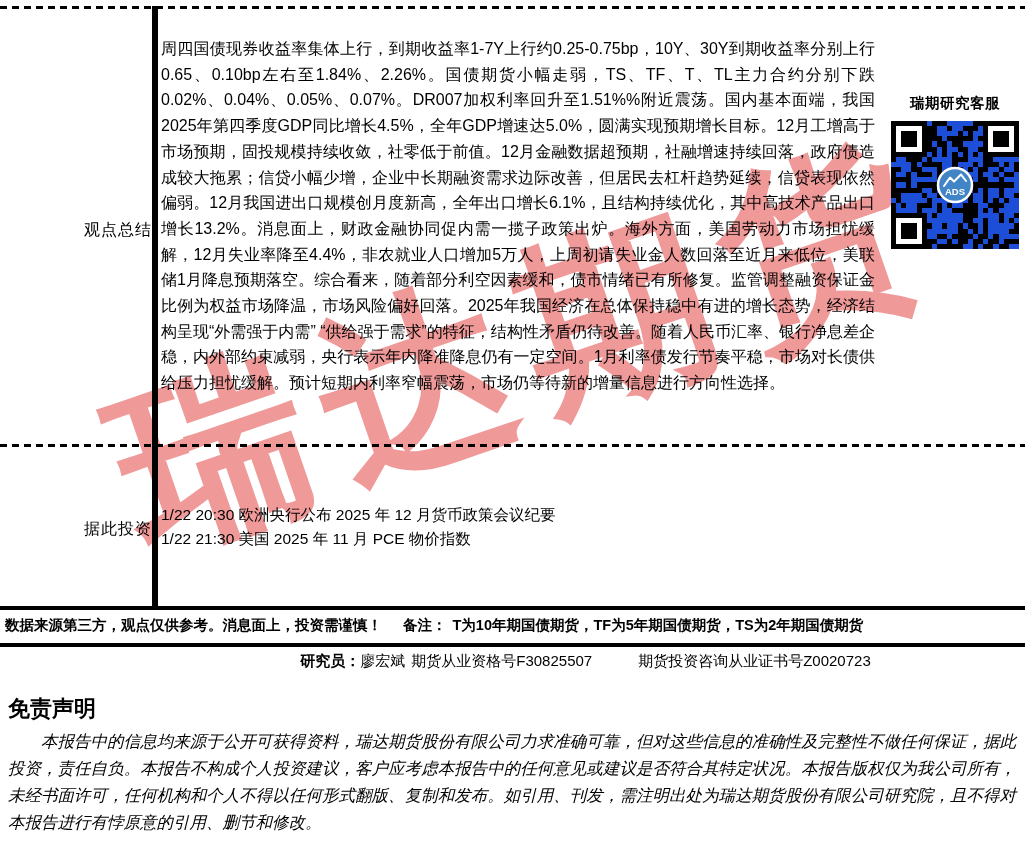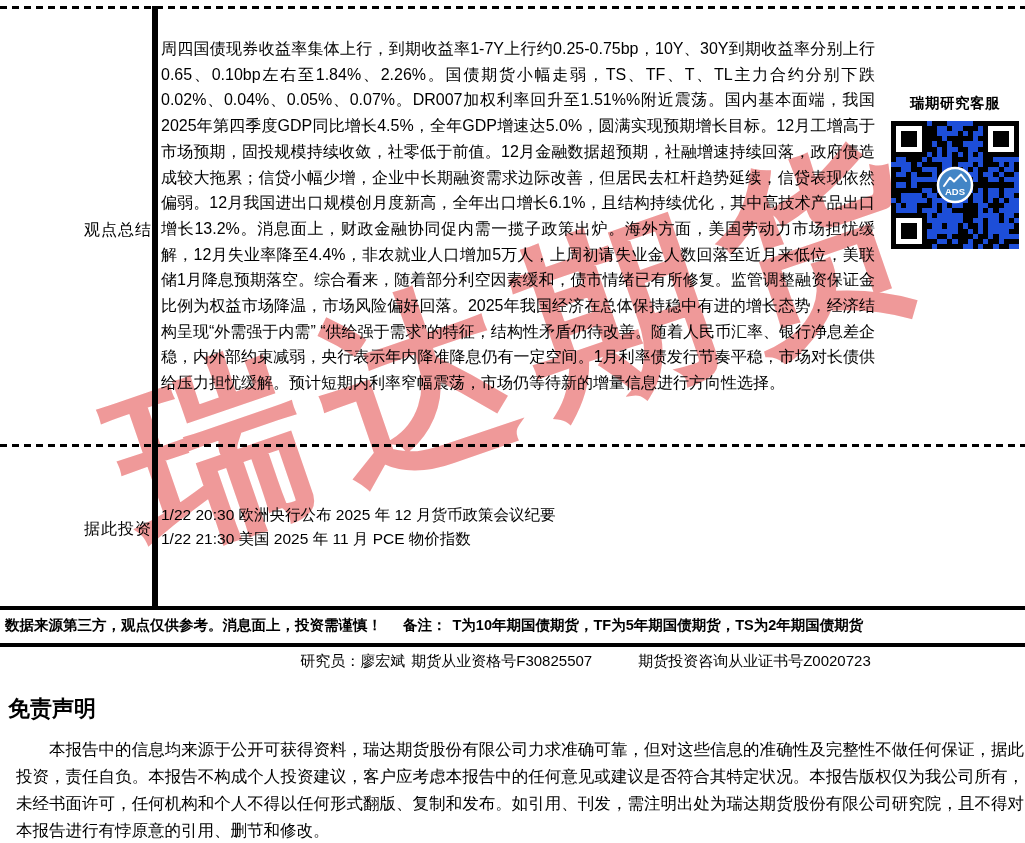--- a/index.html
+++ b/index.html
@@ -54,33 +54,34 @@
   .foot-note{
     position:absolute;left:5px;top:616px;width:1015px;z-index:1;
     font-size:14.5px;font-weight:bold;white-space:nowrap;
   }
   .foot-note .gap{margin-left:21px;}
   .foot-note .gap2{margin-left:6px;}
   .researcher{
     position:absolute;left:0;top:652px;width:1025px;z-index:1;box-sizing:border-box;
     padding-left:146px;text-align:center;font-size:15px;white-space:nowrap;
   }
-  .researcher .lbl{font-weight:normal;}
+  .researcher .lbl{font-weight:bold;}
   .researcher .name{}
   .researcher .cert{margin-left:6px;}
   .researcher .adv{margin-left:46px;text-align:center;}
   
   .legal-title{
     position:absolute;left:8px;top:694px;margin:0;z-index:1;
     font-size:22px;font-weight:bold;
   }
   .legal-body{
-    position:absolute;left:8px;top:728px;width:1008px;margin:8px;z-index:1;
+    position:absolute;left:8px;top:728px;width:1008px;margin:0;z-index:1;
     font-size:16.5px;line-height:27px;text-align:justify;text-justify:inter-ideograph;
     text-indent:2em;
+    font-style:italic;
   }
 </style>
 </head>
 <body>
 
 <div class="page">
 
   <div class="watermark">瑞达期货</div>
 
   <div class="dashed top"></div>

